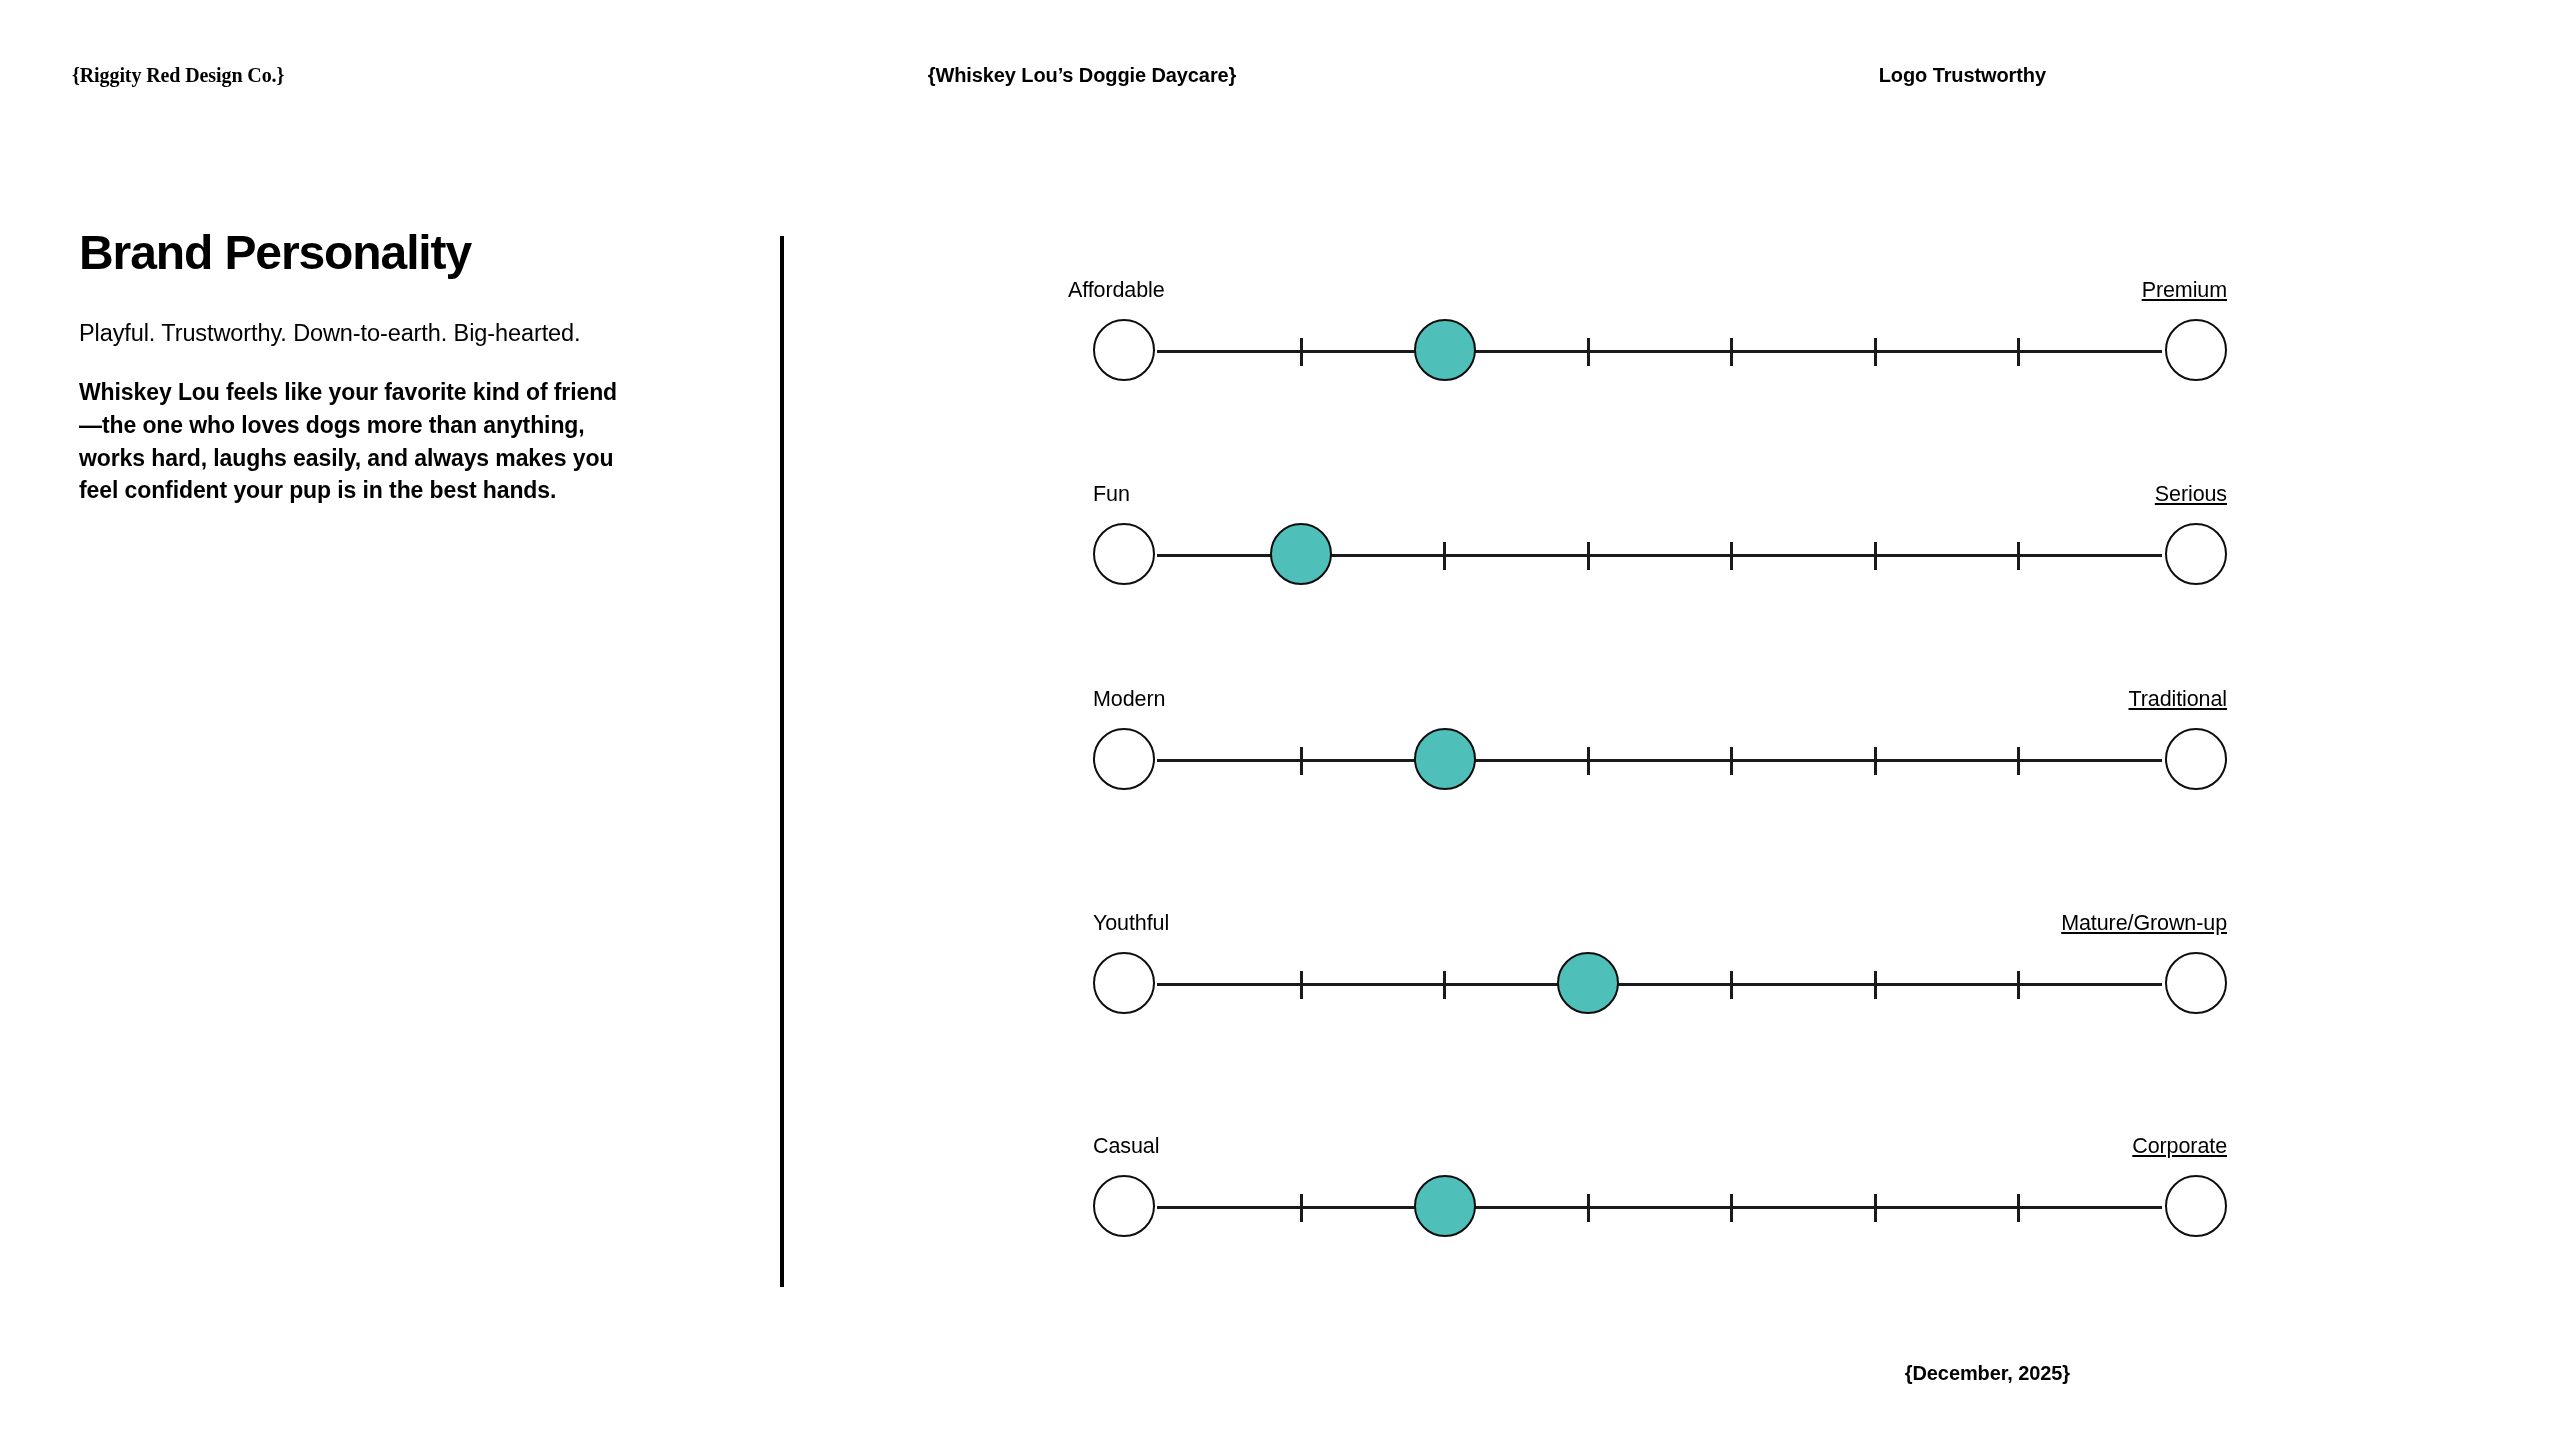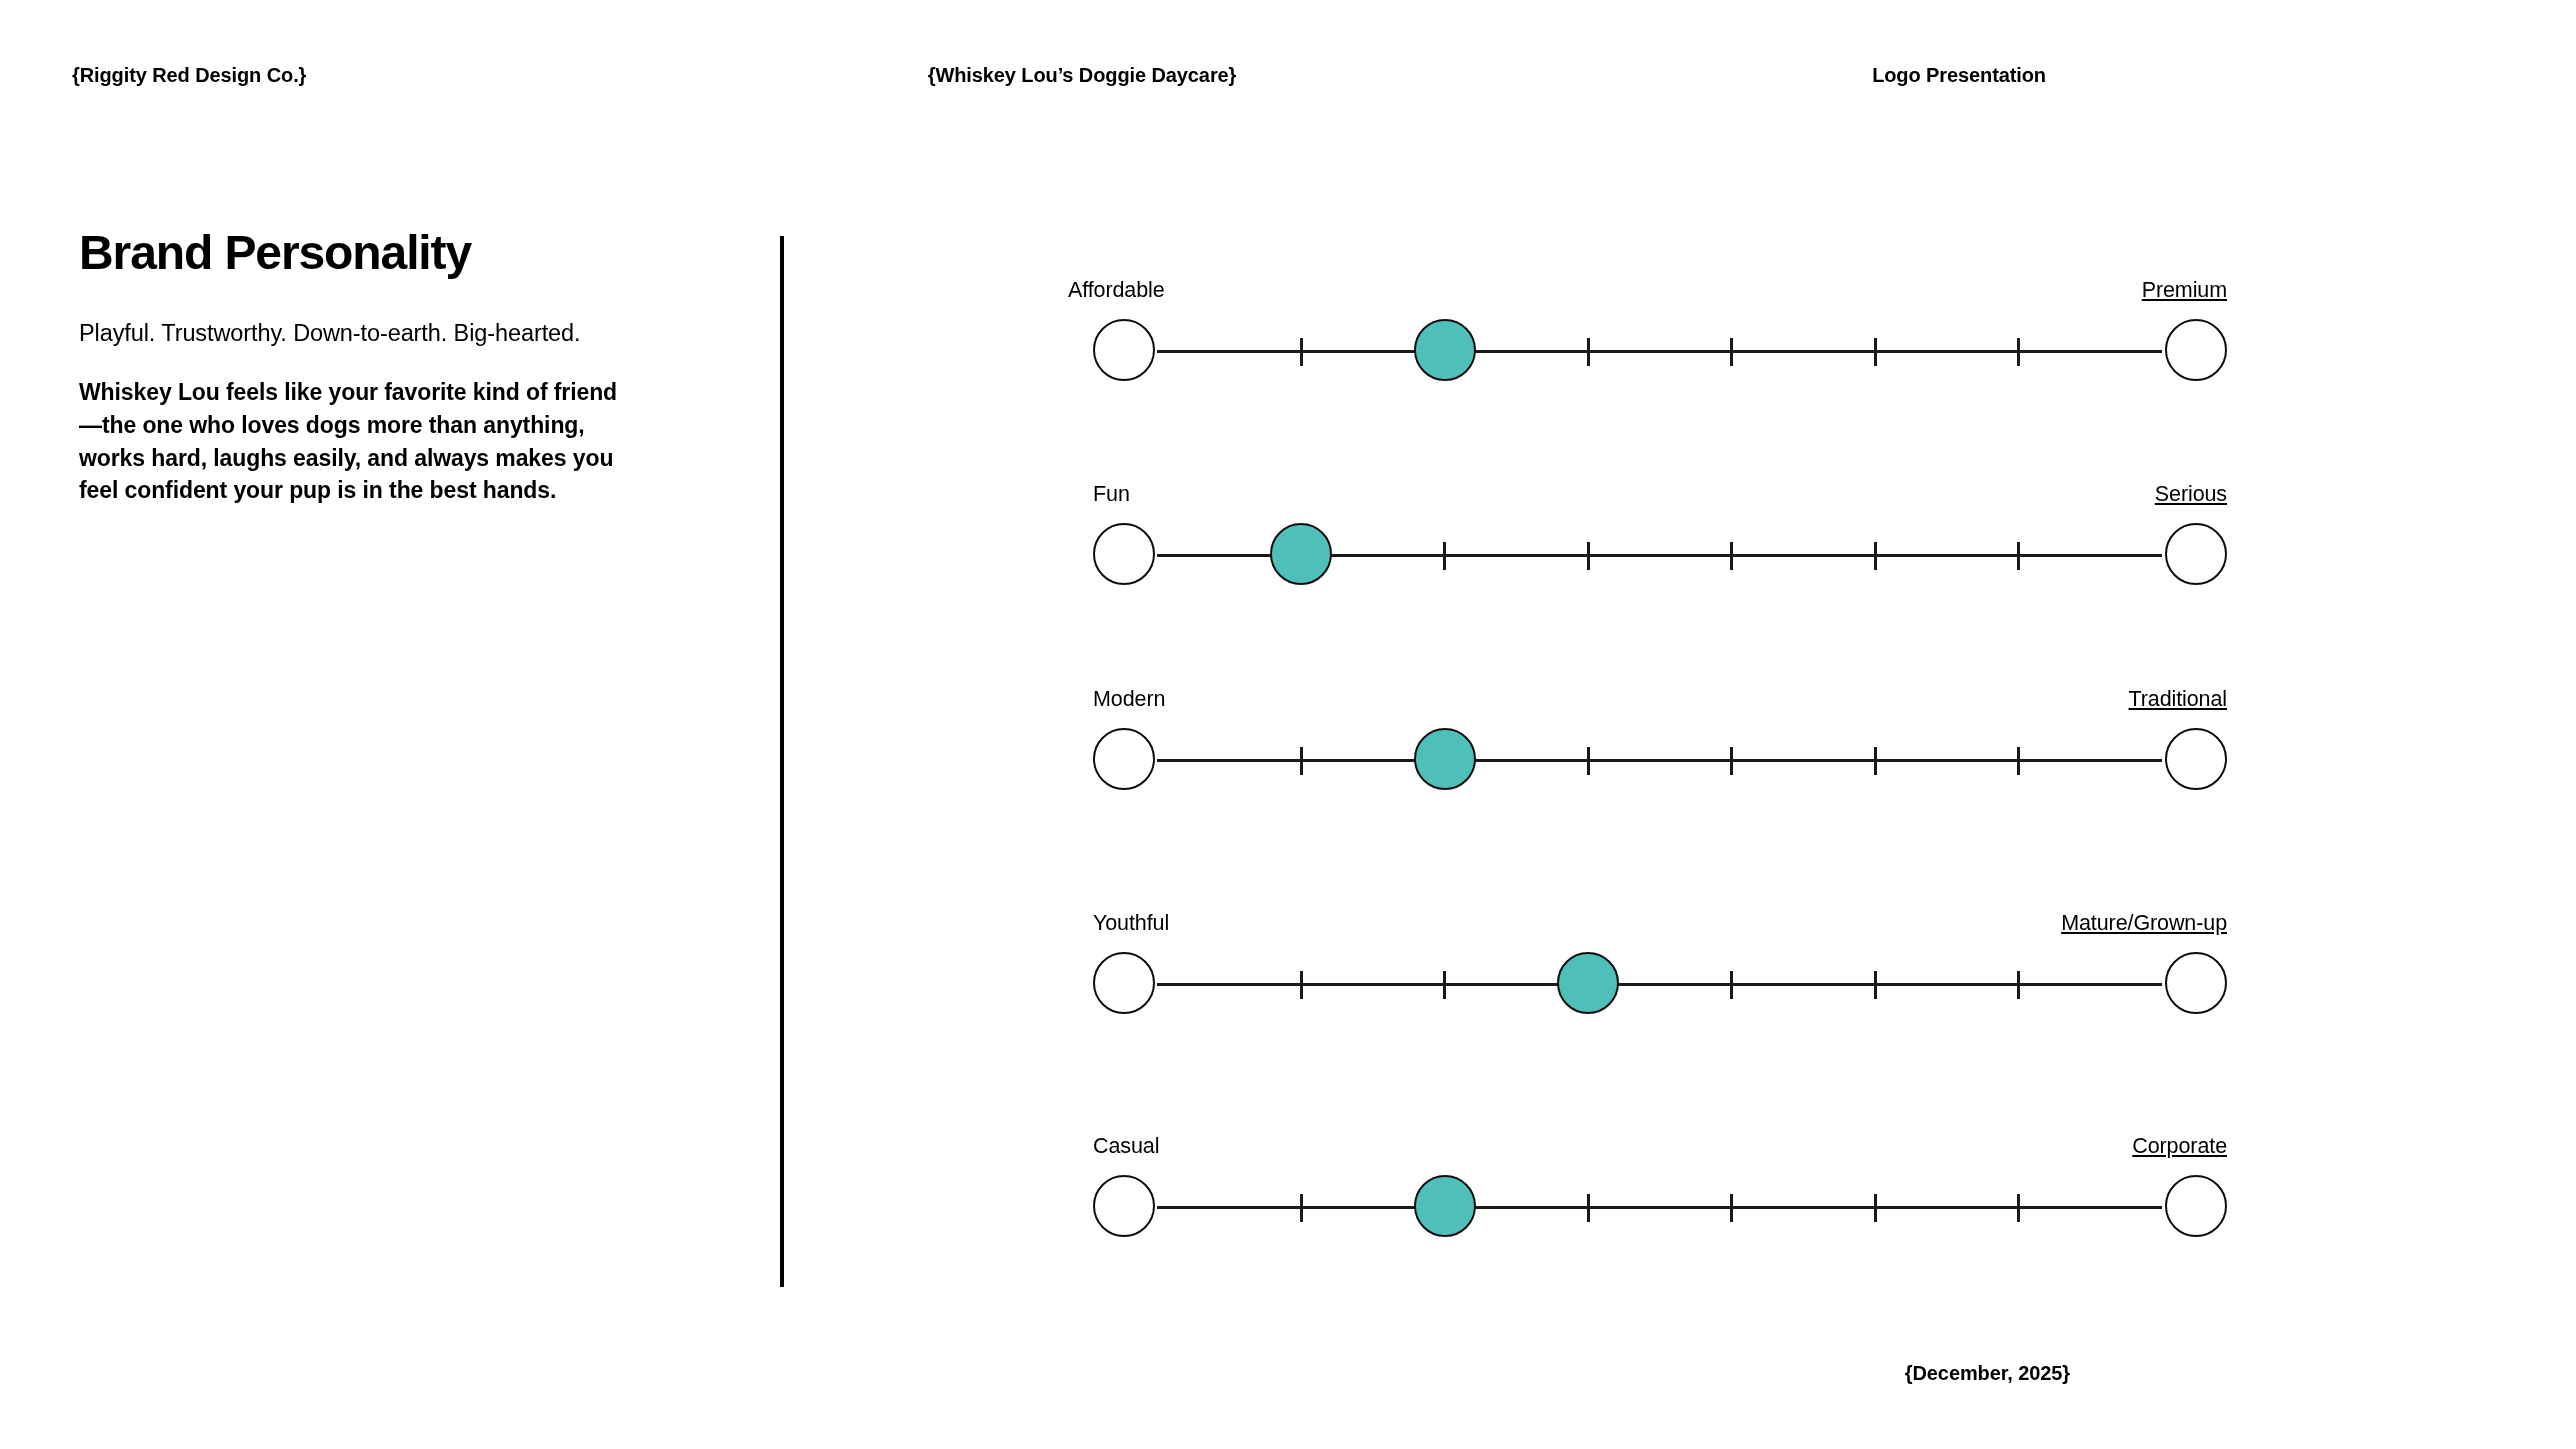--- a/index.html
+++ b/index.html
@@ -26,20 +26,21 @@
     height: 127px;
   }
   .hdr-left {
     position: absolute;
     left: 72px;
     top: 64px;
     font-size: 20px;
     font-weight: 700;
     letter-spacing: -0.1px;
     white-space: nowrap;
+    font-family: Liberation Serif, serif;
   }
   .hdr-center {
     position: absolute;
     left: 0;
     top: 64px;
     width: 2164px;
     text-align: center;
     font-size: 20px;
     font-weight: 700;
     letter-spacing: -0.1px;
@@ -189,21 +190,21 @@
     border-radius: 50%;
     box-sizing: border-box;
   }
 </style>
 </head>
 <body>
 
 <div class="page-header">
   <div class="hdr-left">{Riggity Red Design Co.}</div>
   <div class="hdr-center">{Whiskey Lou’s Doggie Daycare}</div>
-  <div class="hdr-right">Logo Presentation</div>
+  <div class="hdr-right">Logo Trustworthy</div>
 </div>
 
 <div class="left-col">
   <h1 class="section-title">Brand Personality</h1>
   <p class="lede">Playful. Trustworthy. Down-to-earth. Big-hearted.</p>
   <p class="body-copy">Whiskey Lou feels like your favorite kind of friend—the one who loves dogs more than anything, works hard, laughs easily, and always makes you feel confident your pup is in the best hands.</p>
 </div>
 
 <div class="divider"></div>
 

